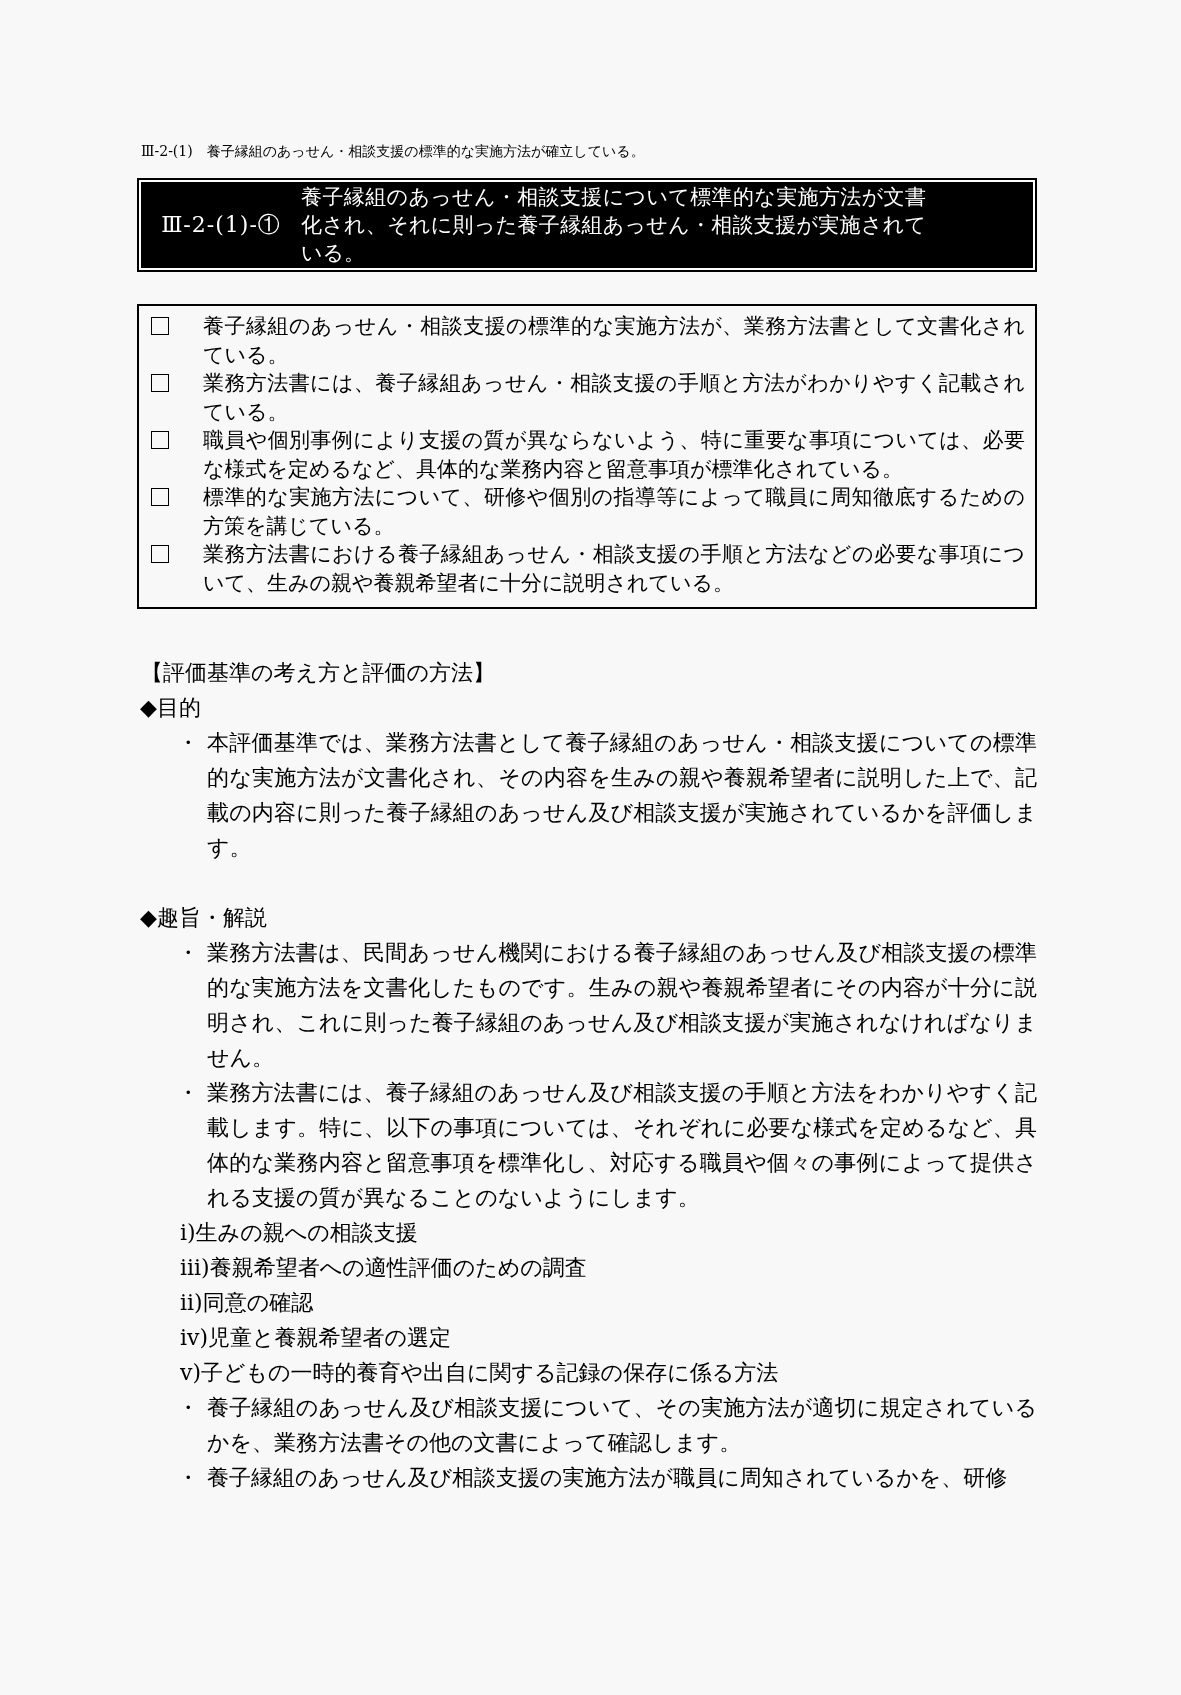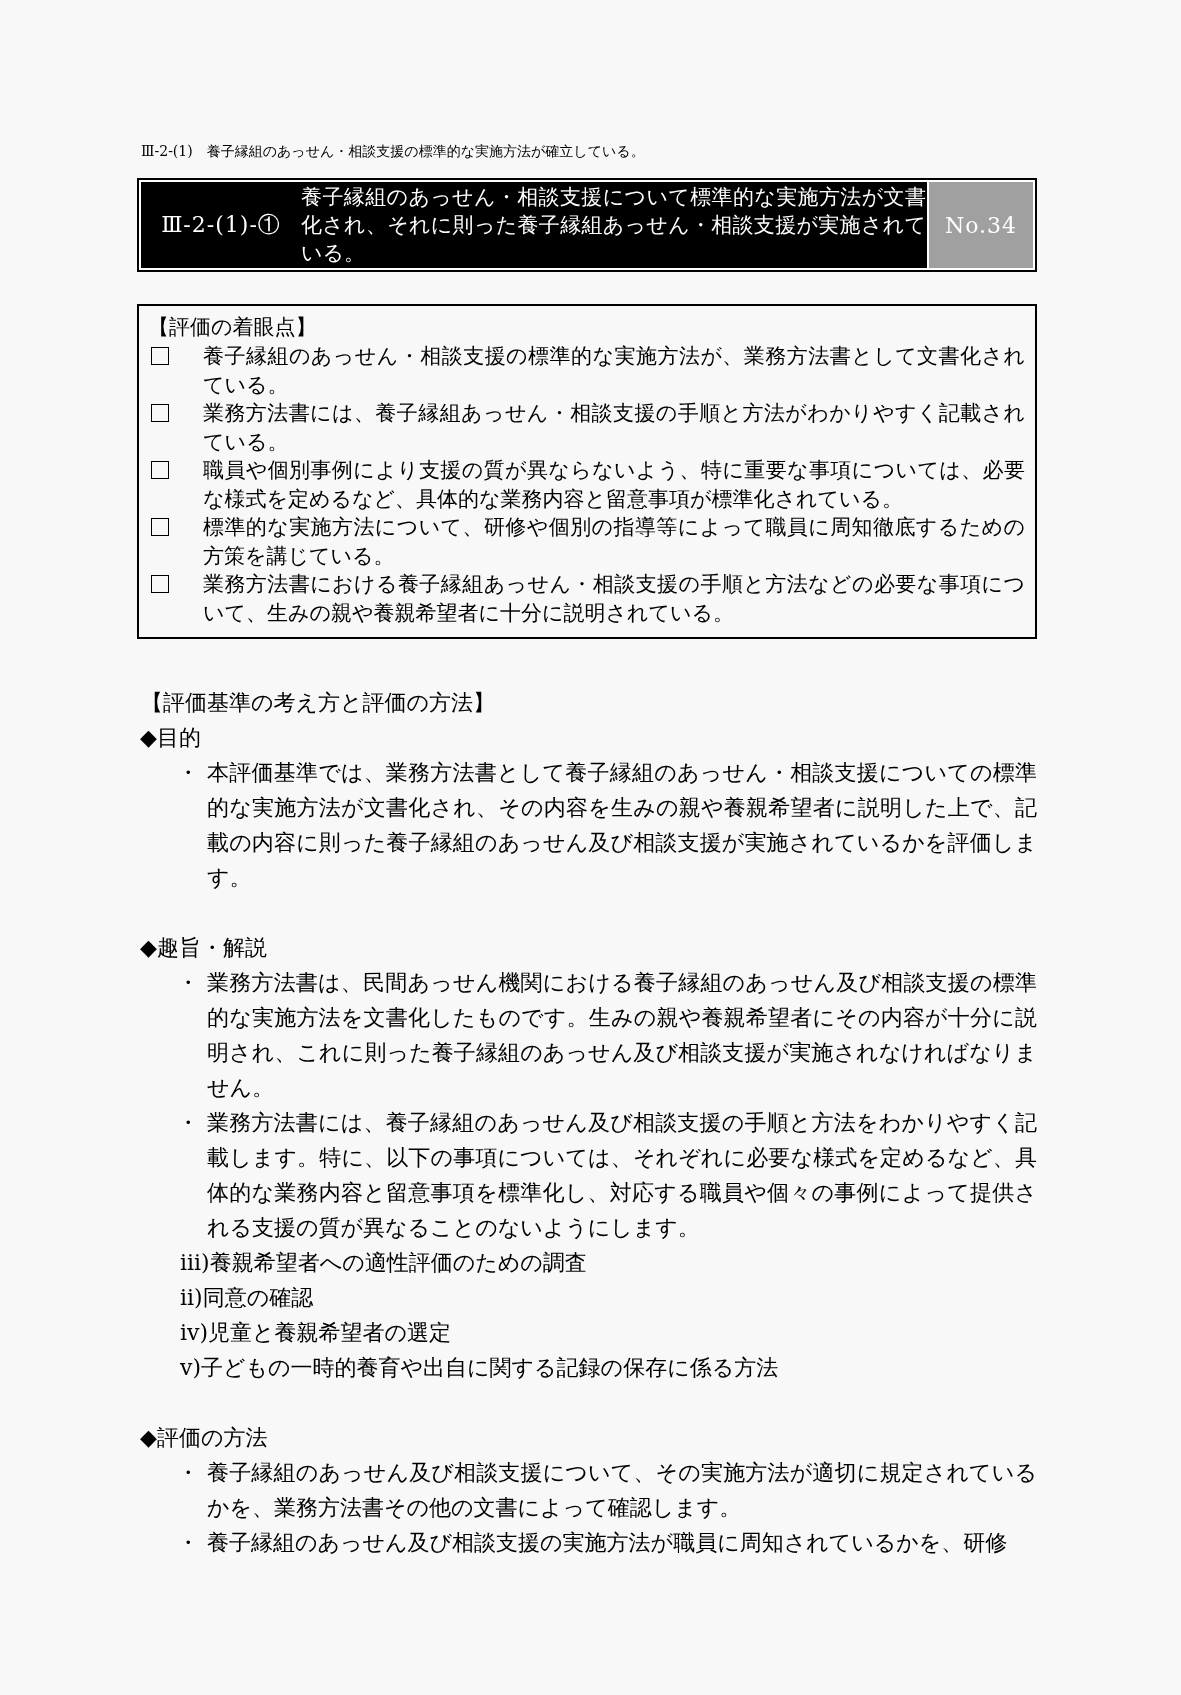--- a/index.html
+++ b/index.html
@@ -110,25 +110,23 @@
 <div class="page">
   <div class="content">
 
     <div class="section-heading">Ⅲ-2-(1)　養子縁組のあっせん・相談支援の標準的な実施方法が確立している。</div>
 
     <div class="criterion-table">
       <div class="cell-main">
         <div class="crit-code">Ⅲ-2-(1)-①</div>
         <div class="crit-text">養子縁組のあっせん・相談支援について標準的な実施方法が文書化され、それに則った養子縁組あっせん・相談支援が実施されている。</div>
       </div>
-      <div class="cell-no">No.34</div>
     </div>
 
     <div class="checkpoint-box">
-      <div class="cp-heading">【評価の着眼点】</div>
       <div class="cp-item">
         <span class="checkbox"></span>
         <span class="cp-text">養子縁組のあっせん・相談支援の標準的な実施方法が、業務方法書として文書化されている。</span>
       </div>
       <div class="cp-item">
         <span class="checkbox"></span>
         <span class="cp-text">業務方法書には、養子縁組あっせん・相談支援の手順と方法がわかりやすく記載されている。</span>
       </div>
       <div class="cp-item">
         <span class="checkbox"></span>
@@ -155,26 +153,26 @@
 
       <div class="sub-heading gap-before">◆趣旨・解説</div>
       <div class="bullet-item">
         <span class="bullet-marker">・</span>
         <span class="bullet-text">業務方法書は、民間あっせん機関における養子縁組のあっせん及び相談支援の標準的な実施方法を文書化したものです。生みの親や養親希望者にその内容が十分に説明され、これに則った養子縁組のあっせん及び相談支援が実施されなければなりません。</span>
       </div>
       <div class="bullet-item">
         <span class="bullet-marker">・</span>
         <span class="bullet-text">業務方法書には、養子縁組のあっせん及び相談支援の手順と方法をわかりやすく記載します。特に、以下の事項については、それぞれに必要な様式を定めるなど、具体的な業務内容と留意事項を標準化し、対応する職員や個々の事例によって提供される支援の質が異なることのないようにします。</span>
       </div>
+      <div class="sub-item">i)生みの親への相談支援</div>
       <div class="sub-item">iii)養親希望者への適性評価のための調査</div>
       <div class="sub-item">ii)同意の確認</div>
       <div class="sub-item">iv)児童と養親希望者の選定</div>
       <div class="sub-item">v)子どもの一時的養育や出自に関する記録の保存に係る方法</div>
 
-      <div class="sub-heading gap-before">◆評価の方法</div>
       <div class="bullet-item">
         <span class="bullet-marker">・</span>
         <span class="bullet-text">養子縁組のあっせん及び相談支援について、その実施方法が適切に規定されているかを、業務方法書その他の文書によって確認します。</span>
       </div>
       <div class="bullet-item">
         <span class="bullet-marker">・</span>
         <span class="bullet-text">養子縁組のあっせん及び相談支援の実施方法が職員に周知されているかを、研修</span>
       </div>
     </div>
 

